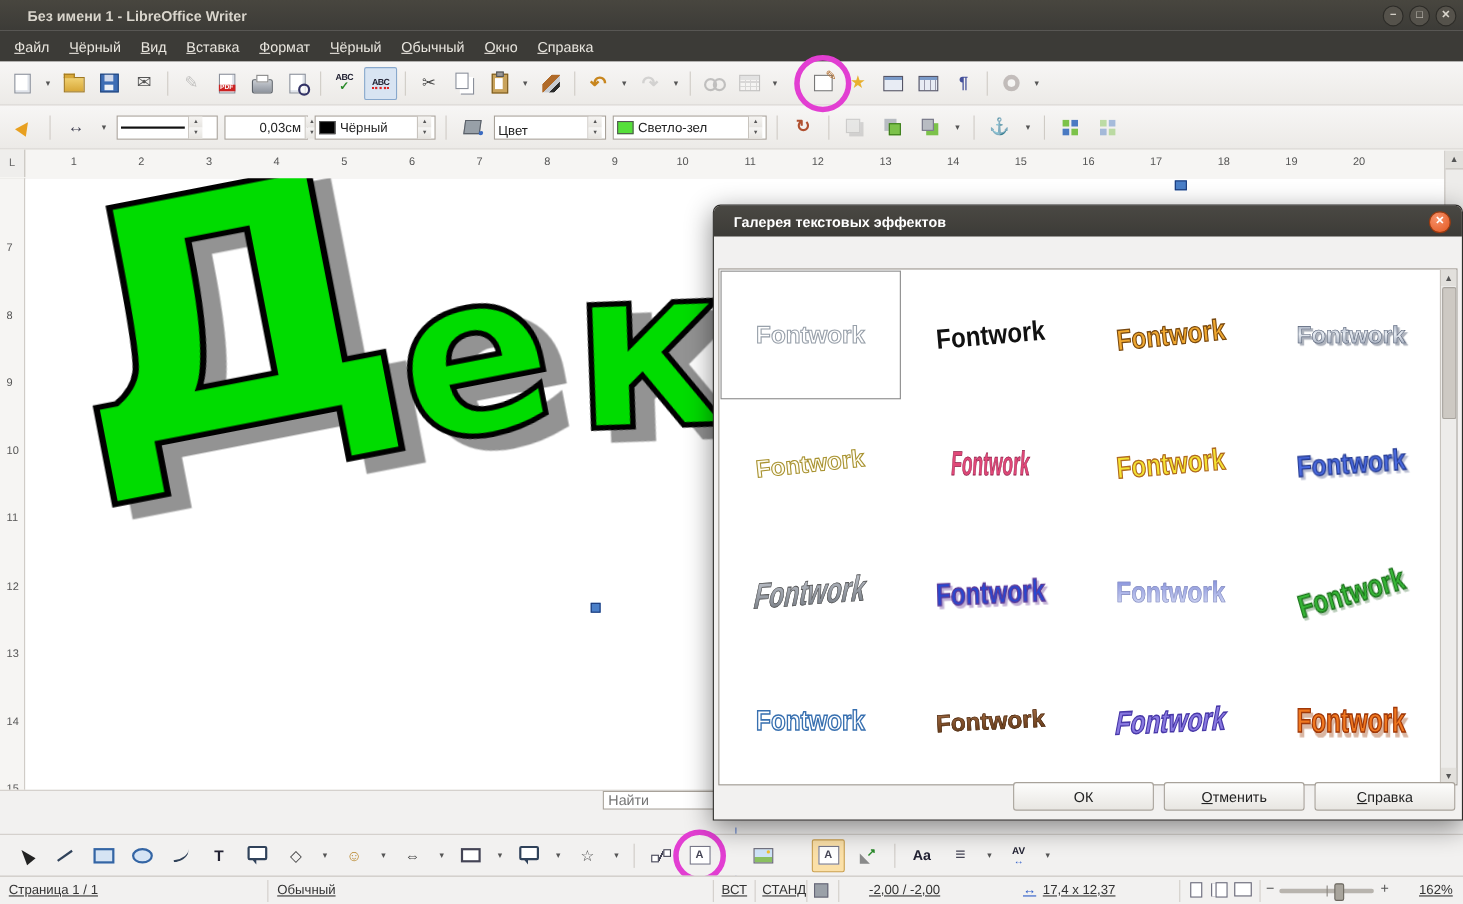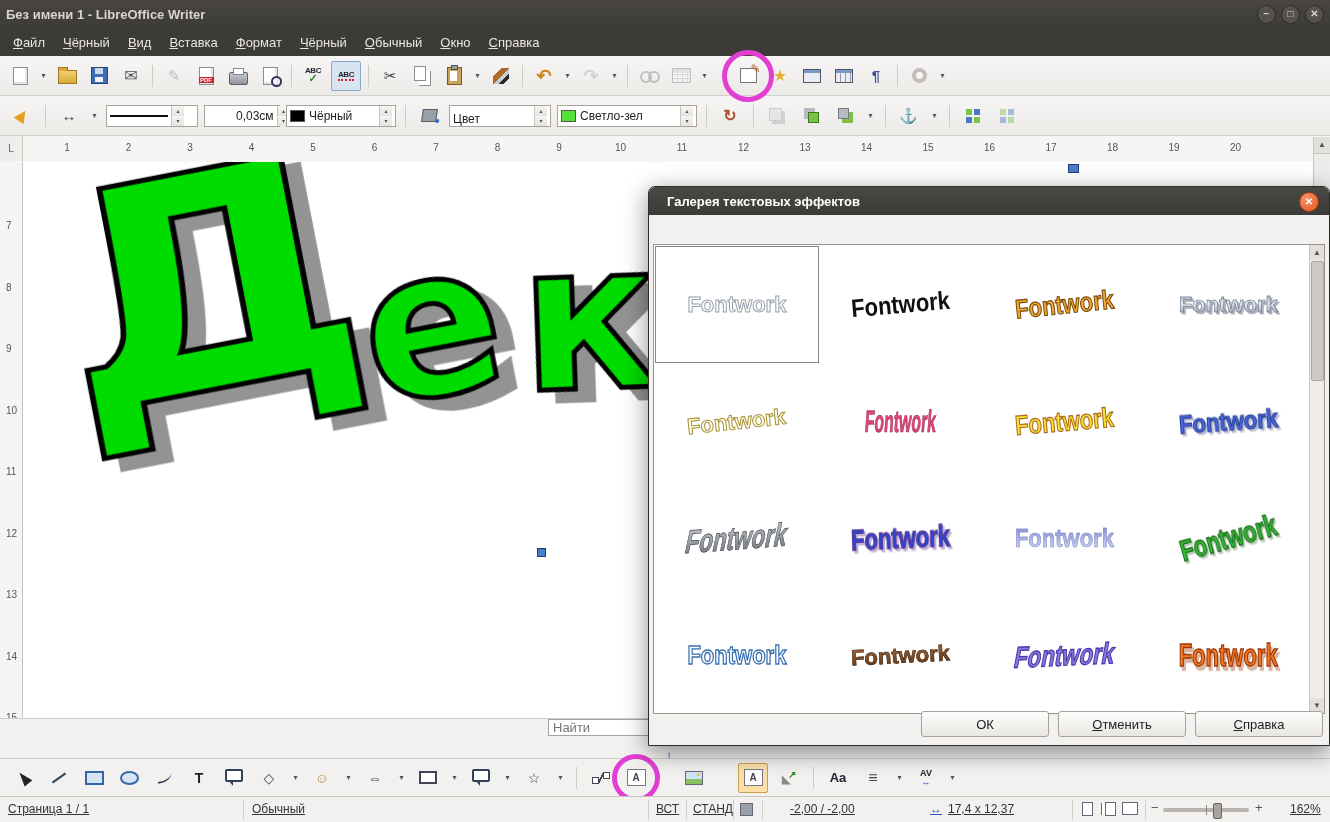--- a/index.html
+++ b/index.html
@@ -1,20 +1,20 @@
 <!DOCTYPE html>
 <html><head>
 <meta charset="utf-8">
 <style>
   html,body{margin:0;padding:0;}
   body{font-family:"Liberation Sans",sans-serif;background:#555;}
   #app{position:relative;width:1330px;height:822px;background:#f2f1f0;overflow:hidden;}
 
   
-  #titlebar{position:absolute;left:0;top:0;width:100%;height:28px;background:linear-gradient(#48463f,#3c3b37);color:#d9d5cc;font-size:13px;font-weight:bold;display:flex;align-items:center;padding-left:6px;box-sizing:border-box;}
+  #titlebar{position:absolute;left:0;top:0;width:100%;height:28px;background:linear-gradient(#48463f,#3c3b37);color:#d9d5cc;font-size:13px;font-weight:bold;display:flex;align-items:center;padding-left:25px;box-sizing:border-box;}
   #winbtns{position:absolute;right:6px;top:5px;display:flex;gap:5px;}
   .wbtn{width:17px;height:17px;border-radius:50%;background:#55524b;border:1px solid #2c2b27;color:#d9d5cc;font-size:10px;line-height:16px;text-align:center;}
 
   
   #menubar{position:absolute;left:0;top:28px;width:100%;height:28px;background:#3c3b37;color:#e8e5de;font-size:13px;display:flex;align-items:center;padding-left:4px;box-sizing:border-box;}
   .menu-item{display:block;padding:5px 9px;}
   .menu-item::first-letter{text-decoration:underline;}
 
   
   .toolbar{position:absolute;left:0;width:100%;background:linear-gradient(#f7f6f5,#eceae7);border-bottom:1px solid #d2cec9;display:flex;align-items:center;box-sizing:border-box;}

